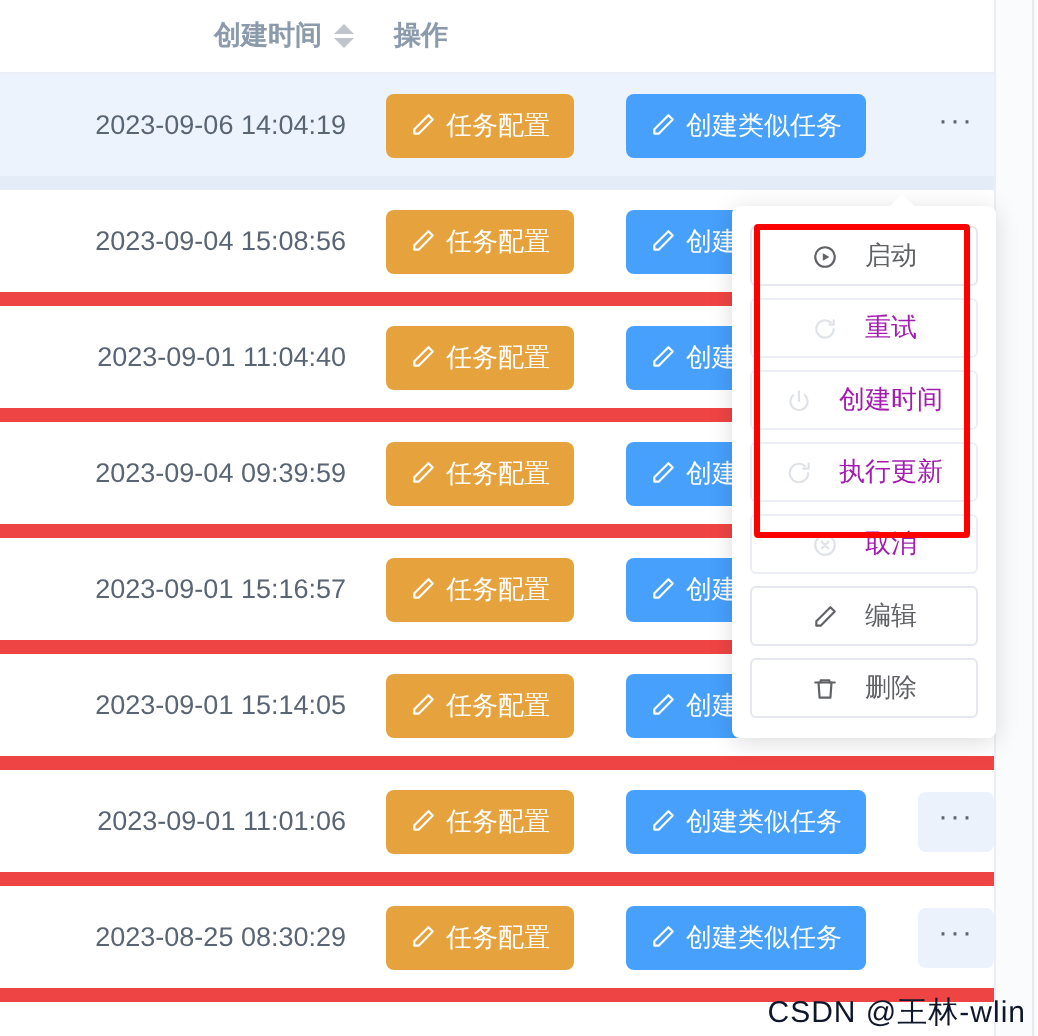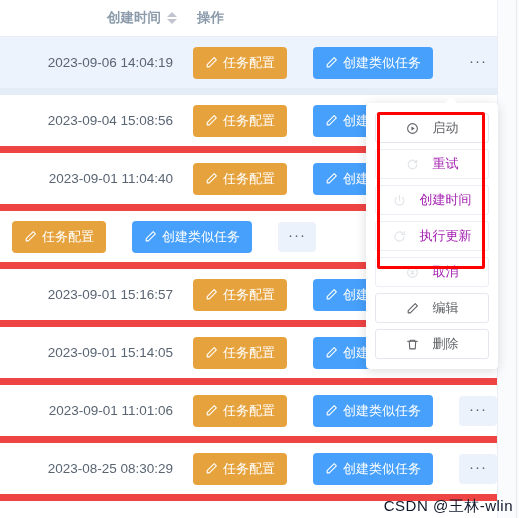--- a/index.html
+++ b/index.html
@@ -295,20 +295,21 @@
                 </svg>
               </span>
               <span>创建类似任务</span>
             </button>
             <button class="btn-more">
               <span>···</span>
             </button>
           </div>
         </div>
         <div class="trow">
+          <div class="cell-date">2023-09-04 09:39:59</div>
           <div class="cell-ops">
             <button class="btn btn-warning">
               <span class="ic">
                 <svg width="13" height="13" viewBox="0 0 24 24" fill="none" stroke="#ffffff" stroke-width="2" stroke-linecap="round" stroke-linejoin="round">
                   <path d="M17 3l4 4L8 20H4v-4L17 3z"></path>
                 </svg>
               </span>
               <span>任务配置</span>
             </button>
             <button class="btn btn-primary">

